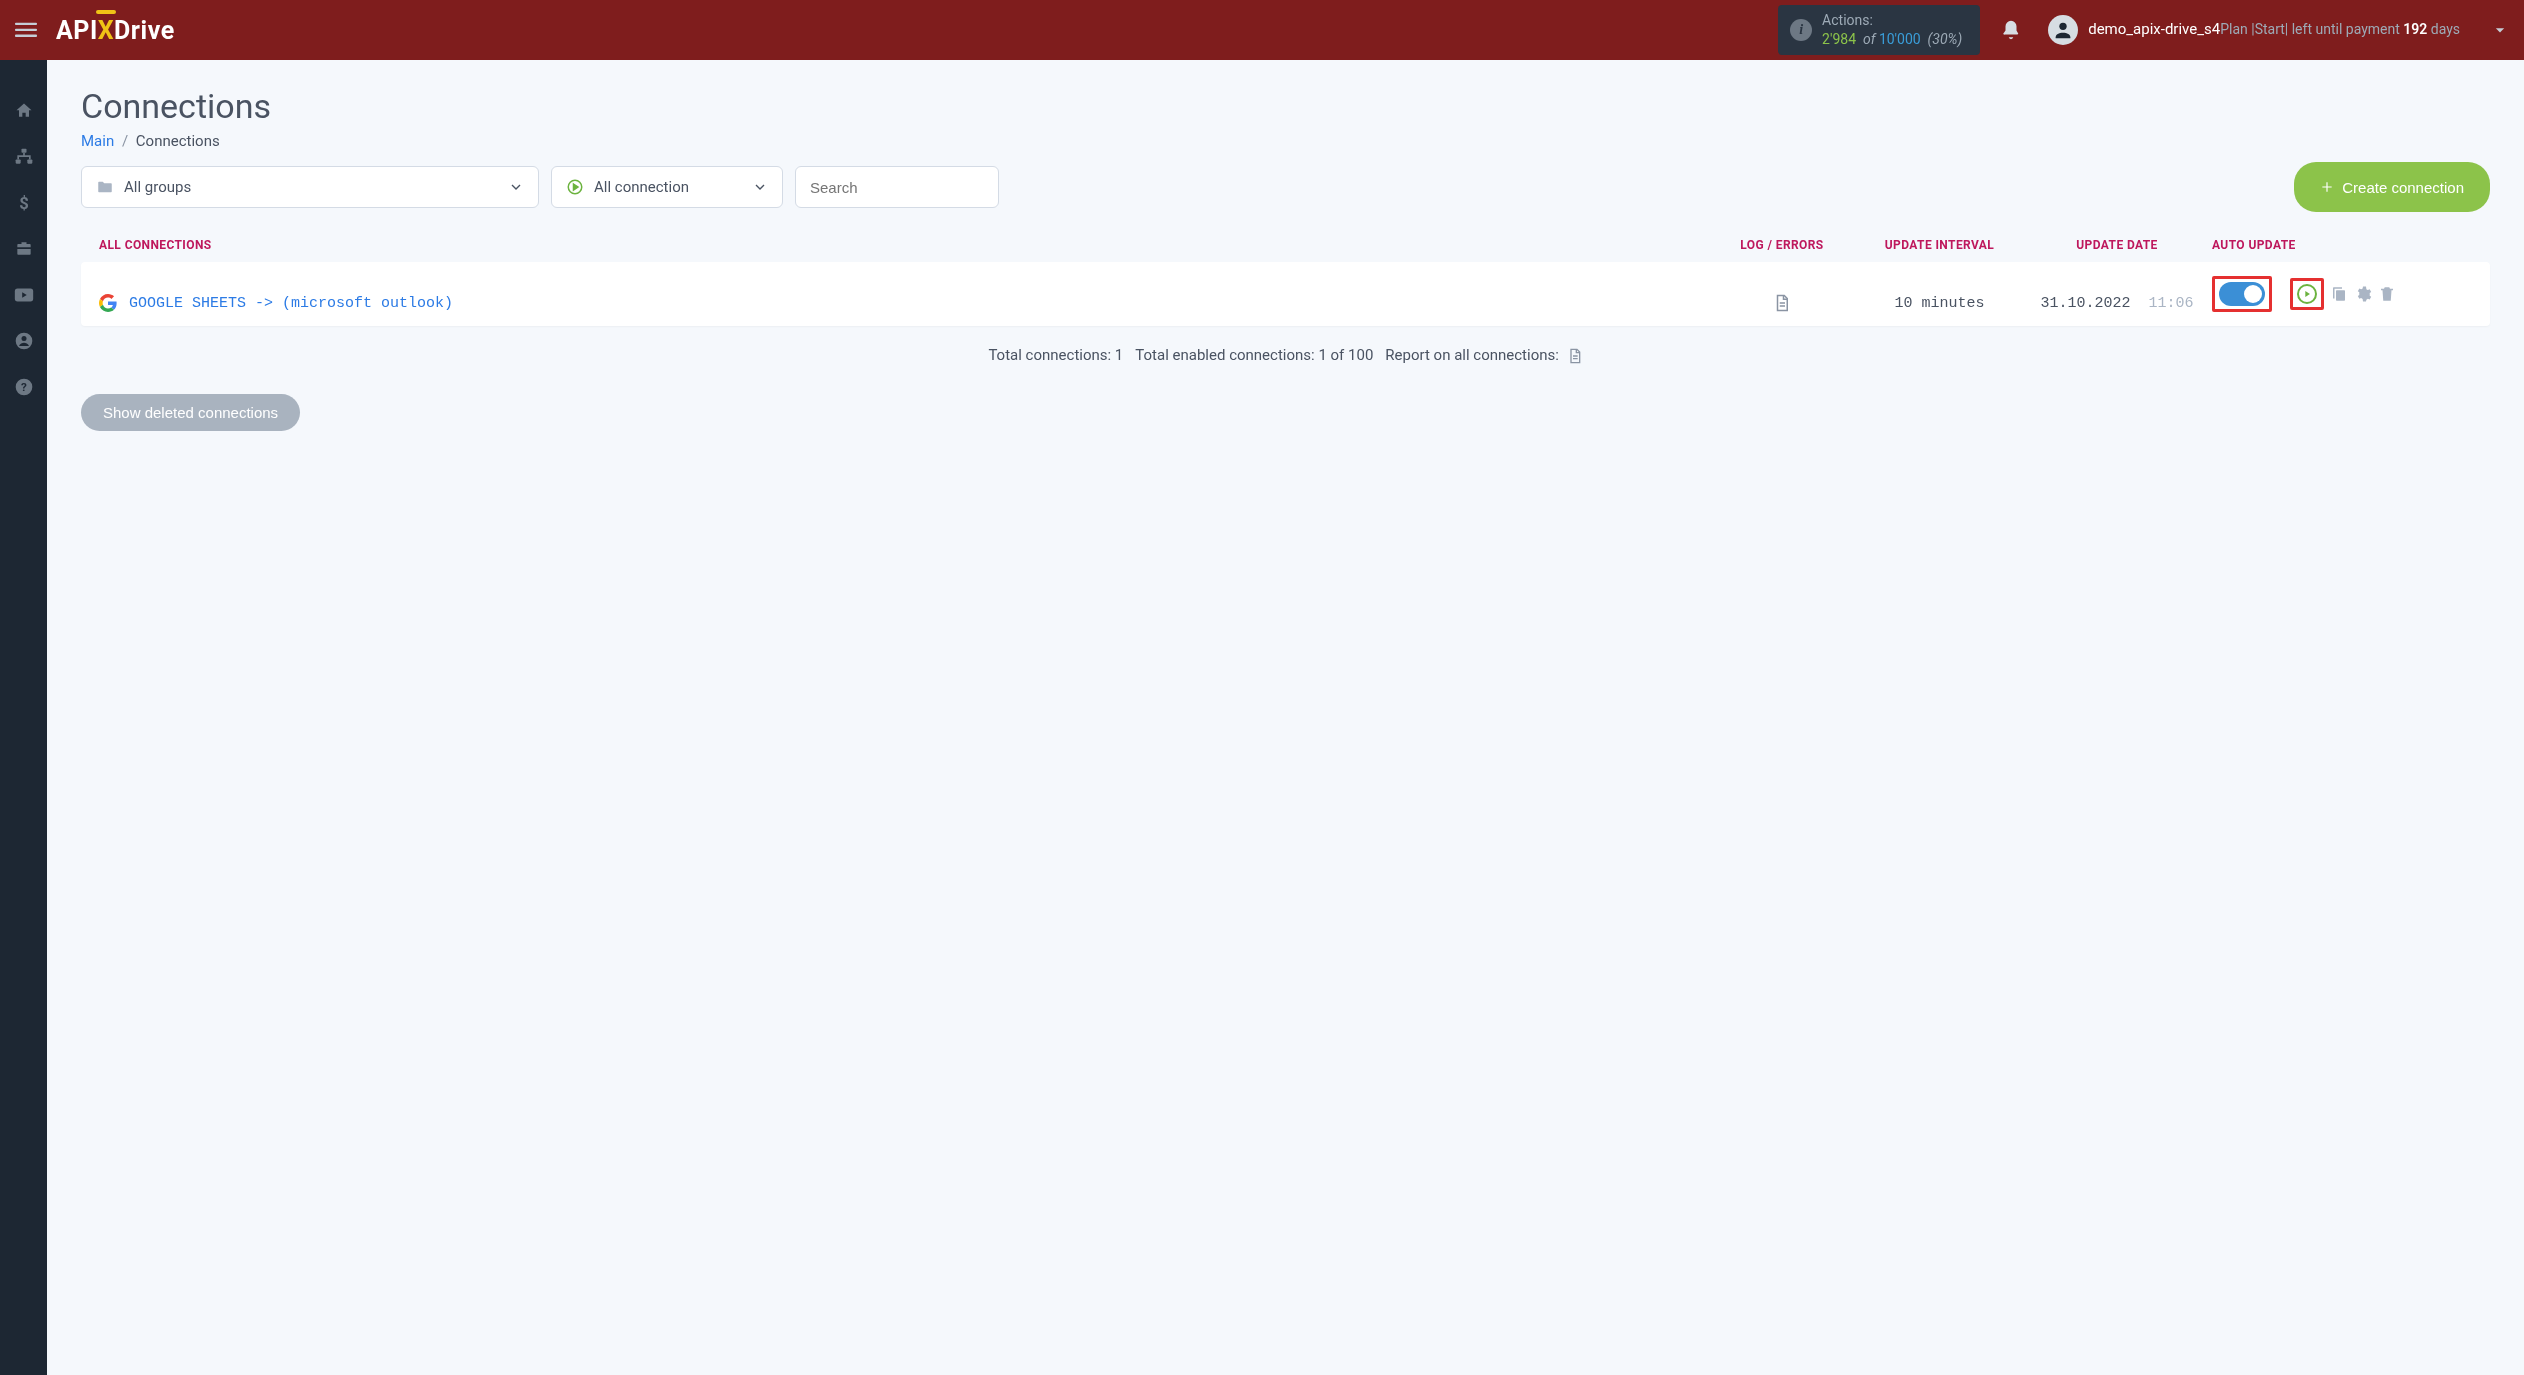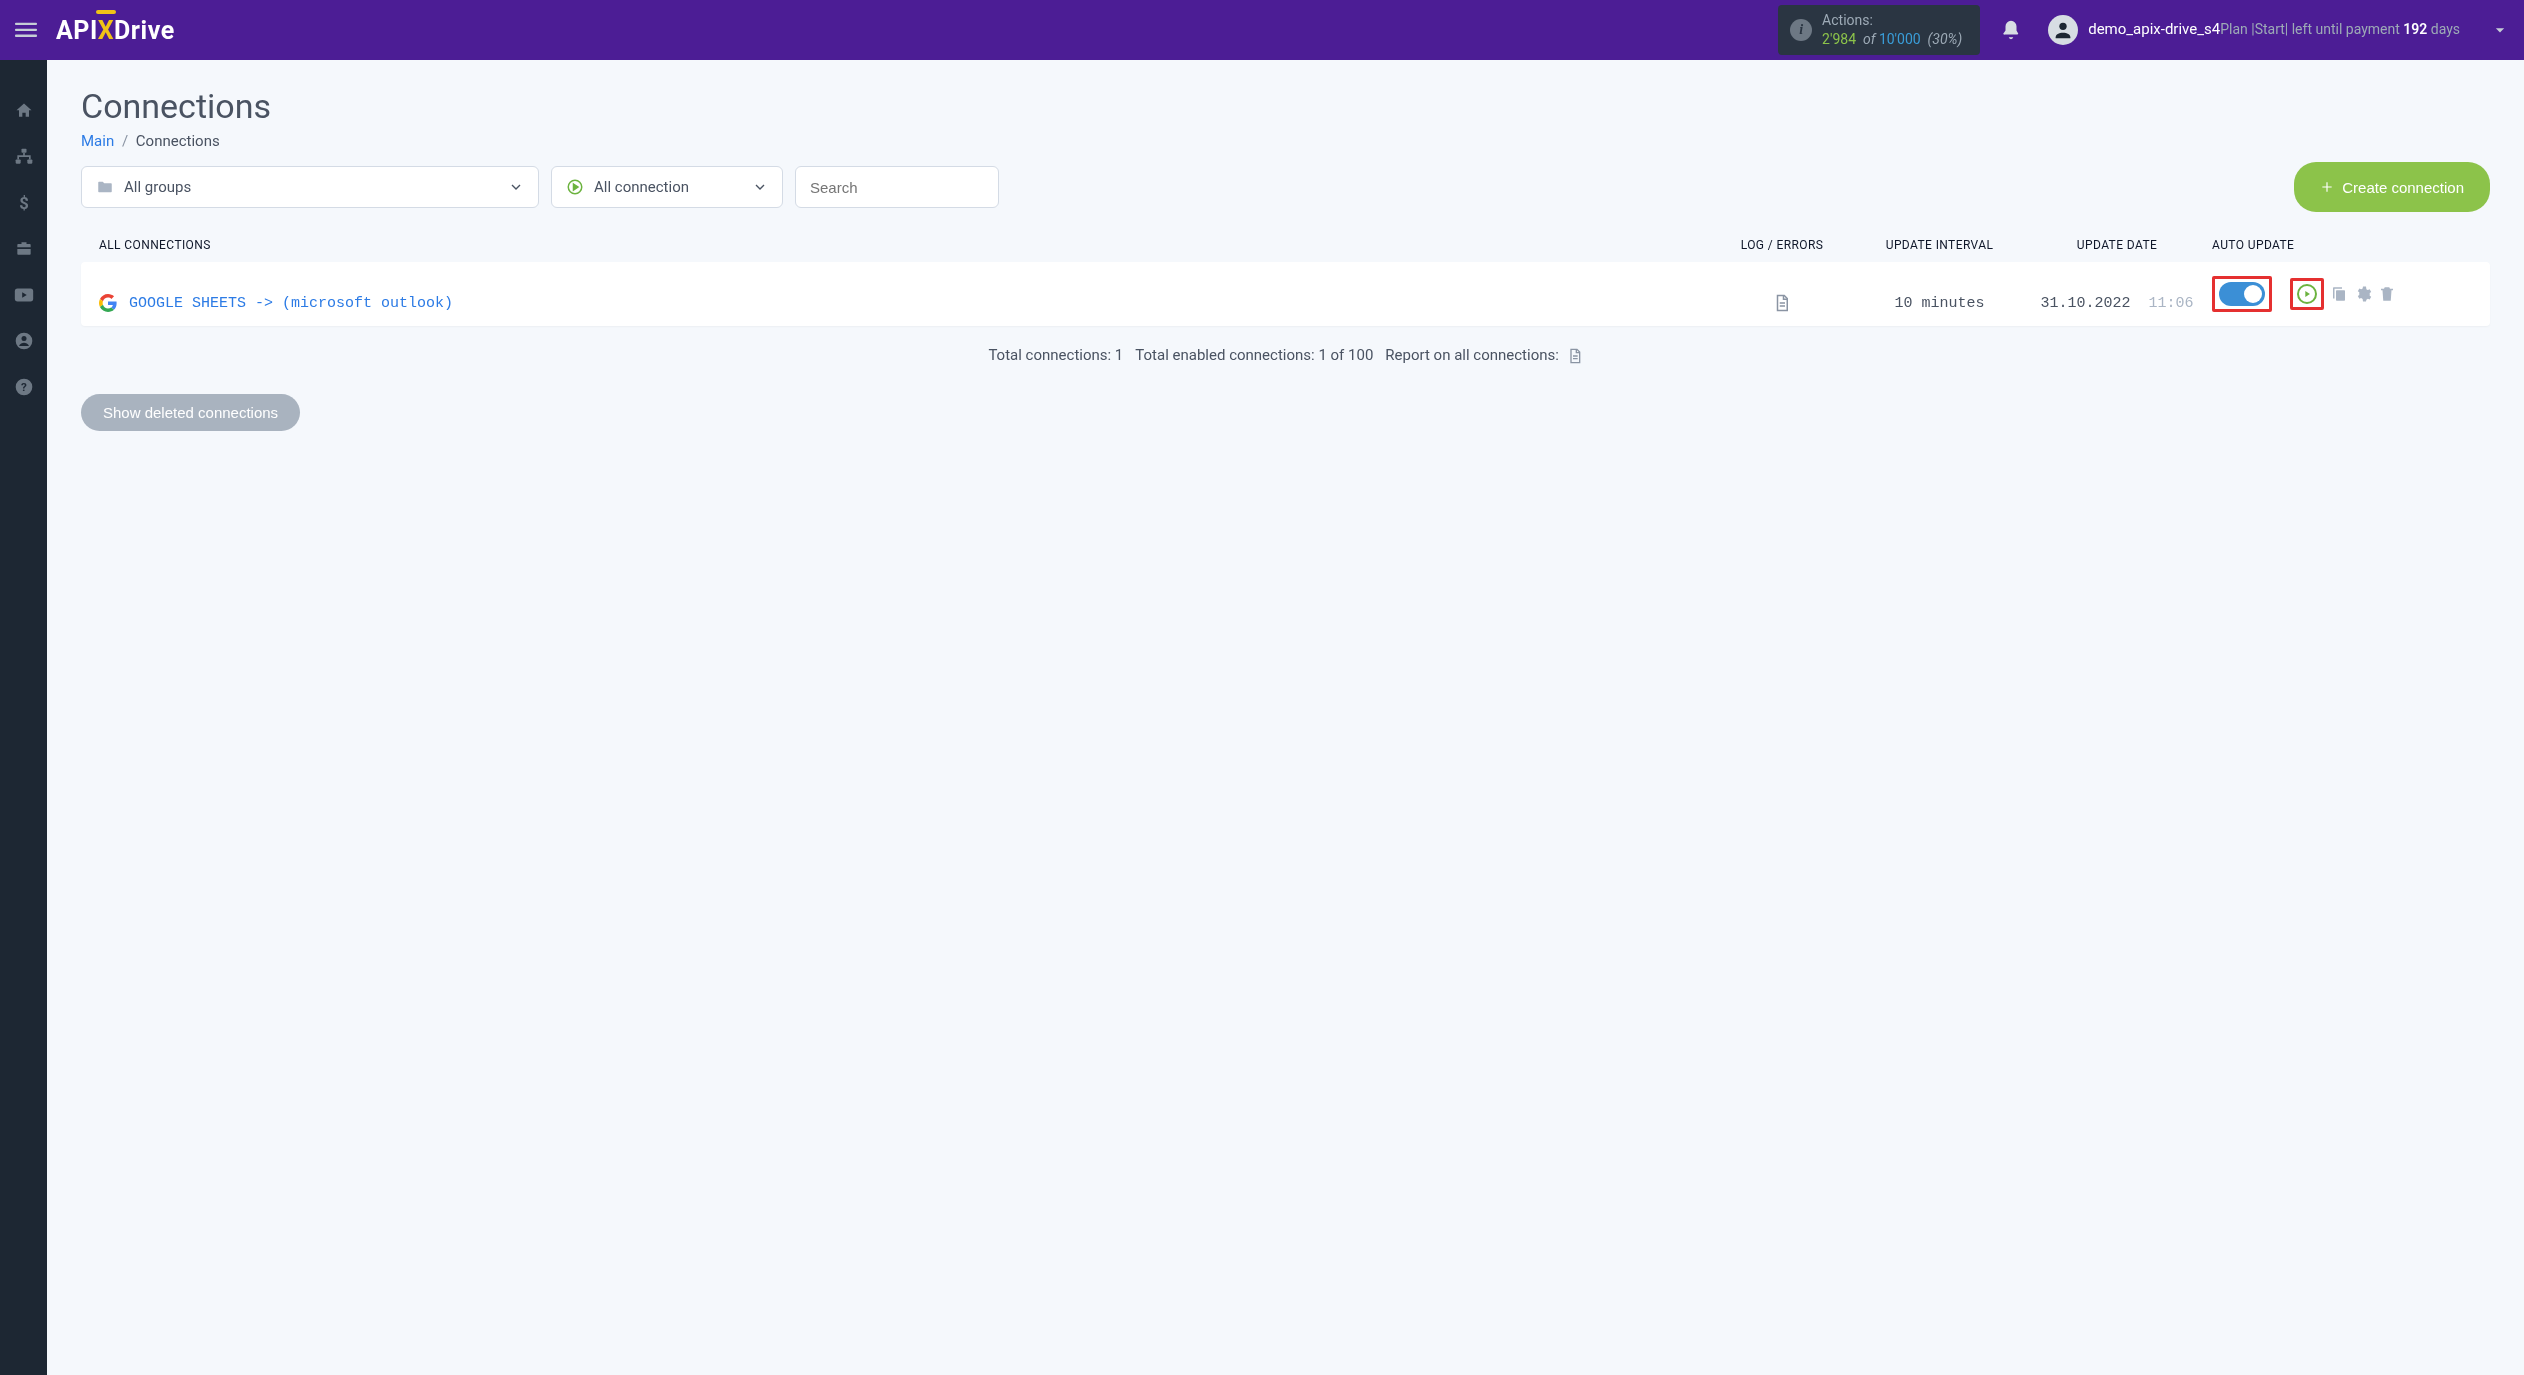--- a/index.html
+++ b/index.html
@@ -1,20 +1,20 @@
 <!DOCTYPE html>
 <html><head>
 <meta charset="utf-8">
 <style>
 * { margin: 0; padding: 0; box-sizing: border-box; }
 body { font-family: -apple-system, BlinkMacSystemFont, "Segoe UI", Roboto, Helvetica, Arial, sans-serif; background: #f5f8fc; color: #333; overflow: hidden; }
 .app { display: flex; flex-direction: column; height: 100vh; width: 100vw; }
 
 
-.topbar { background: #4c1d95; color: #fff; height: 60px; display: flex; align-items: center; padding: 0 14px; }
+.topbar { background: #7f1d1d; color: #fff; height: 60px; display: flex; align-items: center; padding: 0 14px; }
 .hamburger { width: 24px; height: 24px; cursor: pointer; margin-right: 18px; display:flex; align-items:center; justify-content:center; color:#c5cdd6; }
 .logo { display:flex; align-items:center; font-weight:700; font-size:25px; letter-spacing:0.5px; color:#fff; }
 .logo .yellow { color:#f0c316; }
 .logo .x-wrap { position:relative; display:inline-block; }
 .logo .x-wrap::before { content:''; position:absolute; top:-6px; left:-2px; right:-2px; height:4px; background:#f0c316; border-radius:2px; }
 .topbar-spacer { flex:1; }
 .actions-box { background:#2a3542; border-radius:4px; padding:6px 18px 6px 12px; display:flex; align-items:center; gap:10px; margin-right:20px; }
 .actions-info-ico { width:22px; height:22px; border-radius:50%; background:#6d7884; display:flex; align-items:center; justify-content:center; color:#2a3542; font-weight:700; font-style:italic; font-family:Georgia,serif; font-size:14px; }
 .actions-text { display:flex; flex-direction:column; font-size:14px; line-height:1.35; }
 .actions-label { color:#9daab6; }
@@ -49,21 +49,21 @@
 .select-box.status { width:232px; }
 .search-box { width:204px; }
 .search-box input { border:none; outline:none; width:100%; font-size:15px; color:#4a5362; background:transparent; }
 .folder-ico { color:#aab5c4; }
 .play-green { color:#6cb33f; }
 .chev-down { color:#4a5362; }
 .filters-spacer { flex:1; }
 .create-btn { background:#8cc34a; color:#fff; border:none; border-radius:22px; height:50px; padding:0 26px; font-size:15px; font-weight:500; display:flex; align-items:center; gap:8px; cursor:pointer; }
 
 
-.tbl-head { display:flex; font-size:12px; font-weight:400; color:#0f172a; letter-spacing:0.4px; padding:10px 18px 10px 18px; }
+.tbl-head { display:flex; font-size:12px; font-weight:700; color:#be185d; letter-spacing:0.4px; padding:10px 18px 10px 18px; }
 .col-name { flex:1; }
 .col-log { width:150px; text-align:center; }
 .col-interval { width:165px; text-align:center; }
 .col-date { width:190px; text-align:center; }
 .col-auto { width:260px; }
 
 .tbl-row { display:flex; align-items:flex-end; background:#fff; border-radius:4px; padding:14px 18px; box-shadow:0 1px 2px rgba(0,0,0,0.04);font-family:Liberation Mono, monospace; }
 .row-name { flex:1; display:flex; align-items:center; gap:12px; }
 .google-ico { width:18px; height:18px; }
 .row-name a { color:#2c7be5; text-decoration:none; font-size:15px; }

